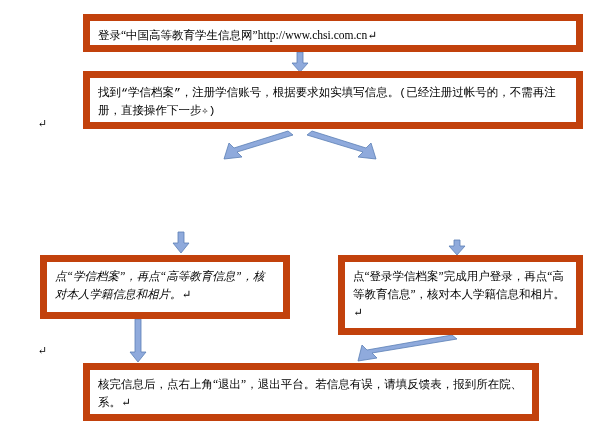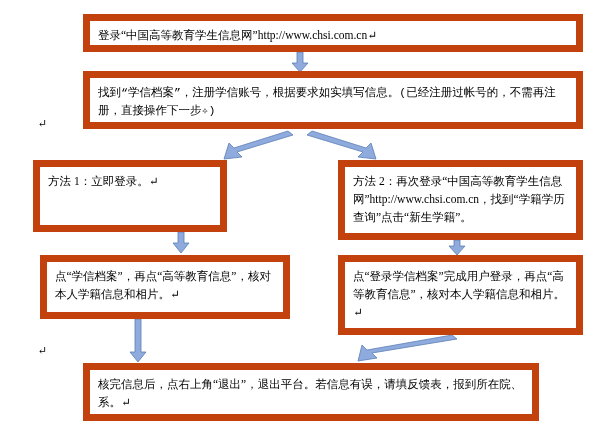--- a/index.html
+++ b/index.html
@@ -45,21 +45,21 @@
     font-size: 11px;
     color: #000000;
     font-family: "Liberation Serif", "DejaVu Serif", serif;
   }
 
   
   #box-login      { left: 83px;  top: 14px;  width: 500px; height: 38px; }
   #box-register   { left: 83px;  top: 71px;  width: 500px; height: 58px; font-family: Liberation Mono, monospace; }
   #box-method1    { left: 33px;  top: 160px; width: 194px; height: 72px; }
   #box-method2    { left: 338px; top: 160px; width: 245px; height: 80px; }
-  #box-left-step  { left: 40px;  top: 255px; width: 250px; height: 64px; }
+  #box-left-step  { left: 40px;  top: 255px; width: 250px; height: 64px; font-style: italic; }
   #box-right-step { left: 338px; top: 255px; width: 245px; height: 80px; }
   #box-final      { left: 83px;  top: 363px; width: 456px; height: 58px; }
 </style>
 </head>
 <body>
 
 <div class="canvas">
 
   <svg class="arrow-svg" viewBox="0 0 611 438">
 
@@ -89,23 +89,21 @@
 
     <g>
       <polygon points="452,335 457,339 372,353 377,358 358,361 362,345 367,350" fill="#8faadc" stroke="#5b7fb5" stroke-width="0.8"></polygon>
     </g>
   </svg>
 
   <div class="box" id="box-login">登录“中国高等教育学生信息网”http://www.chsi.com.cn↵</div>
 
   <div class="box" id="box-register">找到“学信档案”，注册学信账号，根据要求如实填写信息。(已经注册过帐号的，不需再注册，直接操作下一步✧)</div>
 
-  <div class="box" id="box-method1">方法  1：立即登录。↵</div>
 
-  <div class="box" id="box-method2">方法 2：再次登录“中国高等教育学生信息网”http://www.chsi.com.cn，找到“学籍学历查询”点击“新生学籍”。</div>
 
   <div class="box" id="box-left-step">点“学信档案”，再点“高等教育信息”，核对本人学籍信息和相片。↵</div>
 
   <div class="box" id="box-right-step">点“登录学信档案”完成用户登录，再点“高等教育信息”，核对本人学籍信息和相片。↵</div>
 
   <div class="box" id="box-final">核完信息后，点右上角“退出”，退出平台。若信息有误，请填反馈表，报到所在院、系。↵</div>
 
   <div class="stray" style="left: 38px; top: 117px;">↵</div>
 
   <div class="stray" style="left: 38px; top: 344px;">↵</div>

